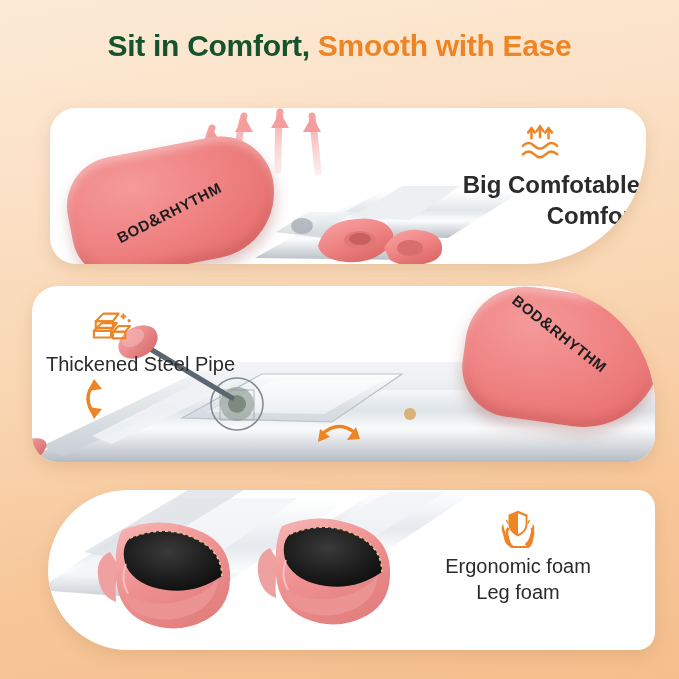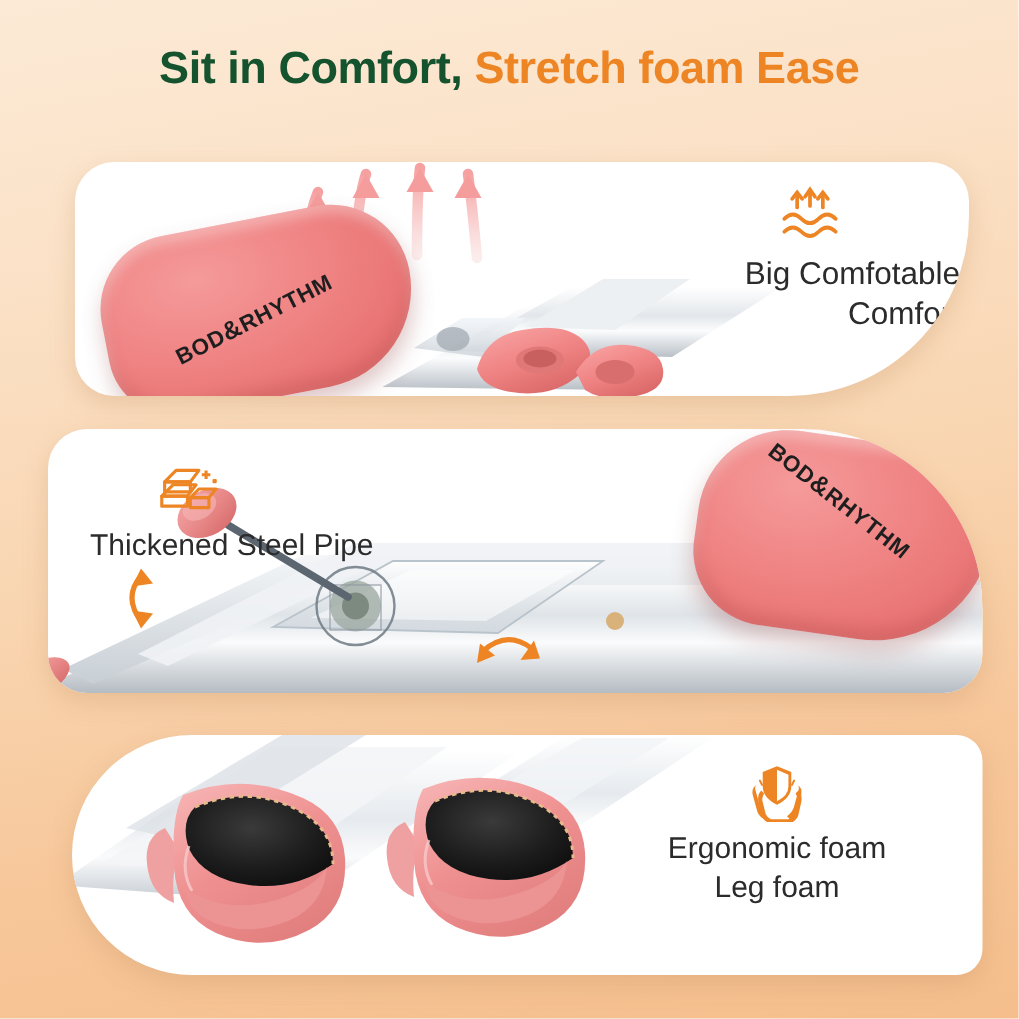--- a/index.html
+++ b/index.html
@@ -41,33 +41,33 @@
     left:48px; top:490px; width:607px; height:160px;
     border-radius:120px 26px 26px 120px;
   }
 
   
   .info{
     position:absolute; display:flex; flex-direction:column;
     align-items:center; z-index:6;
   }
   #info-1{ left:390px; top:16px; width:200px; }
-  #info-2{ left:26px;  top:20px; width:300px; align-items:flex-start;}
+  #info-2{ left:12px;  top:20px; width:300px; align-items:flex-start;}
   #info-3{ left:360px; top:18px; width:220px; }
 
   .feat-icon{ width:46px; height:40px; margin-bottom:6px; }
   #info-2 .feat-icon{ margin-left:44px; }
 
   .feat-text{
     font-size:19px; line-height:1.28; color:#2B2B2B;
     font-family:"Liberation Sans", sans-serif; font-weight:400;
   }
   .feat-text .l1{ display:block; }
   .feat-text .l2{ display:block; }
-  #info-1 .feat-text{ text-align:right; width:100%; font-size:21px; }
+  #info-1 .feat-text{ text-align:right; width:100%; font-size:24px;font-weight:bold; }
   #info-3 .feat-text{ text-align:center; width:100%; font-size:20px; }
   #info-2 .feat-text{ text-align:left; font-size:20px; padding-left:2px;}
 
   
   .art{ position:absolute; inset:0; z-index:1; }
 
   .cushion{
     position:absolute;
     background:radial-gradient(ellipse at 32% 28%, #F59A9A 0%, #F08484 42%, #E87272 78%, #DE6868 100%);
     box-shadow:0 8px 14px rgba(150,70,70,.30), inset 0 -7px 10px rgba(170,70,70,.28), inset 0 5px 9px rgba(255,255,255,.38);
@@ -76,21 +76,21 @@
     position:absolute; color:#1E1E1E; font-weight:bold;
     font-family:"Liberation Sans", sans-serif; white-space:nowrap;
   }
 </style>
 </head>
 <body>
 
 <div class="title-bar">
   <div class="title">
     <span class="dark">Sit in Comfort,</span>
-    <span class="accent">Stretch foam Ease</span>
+    <span class="accent">Smooth with Ease</span>
   </div>
 </div>
 
 <div class="panel" id="panel-1">
 
   <div class="art">
 
     <svg width="596" height="156" viewBox="0 0 596 156" style="position:absolute;left:0;top:0;">
       <defs>
         <linearGradient id="railg1" x1="0" y1="0" x2="0" y2="1">

